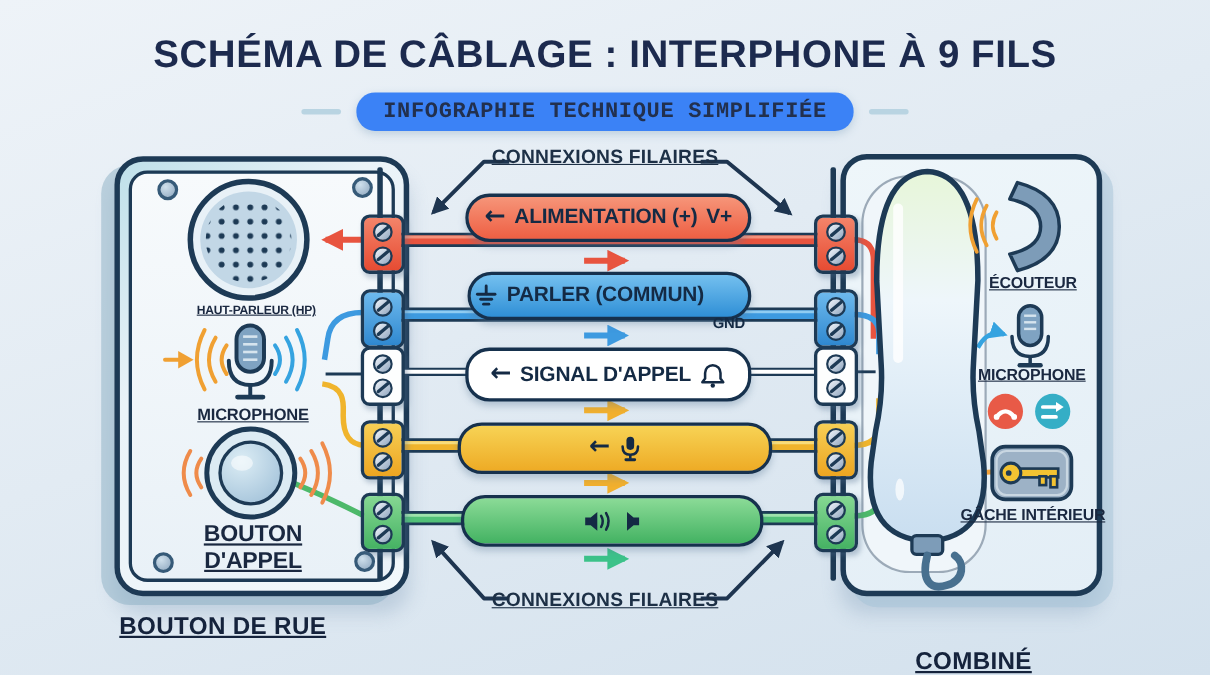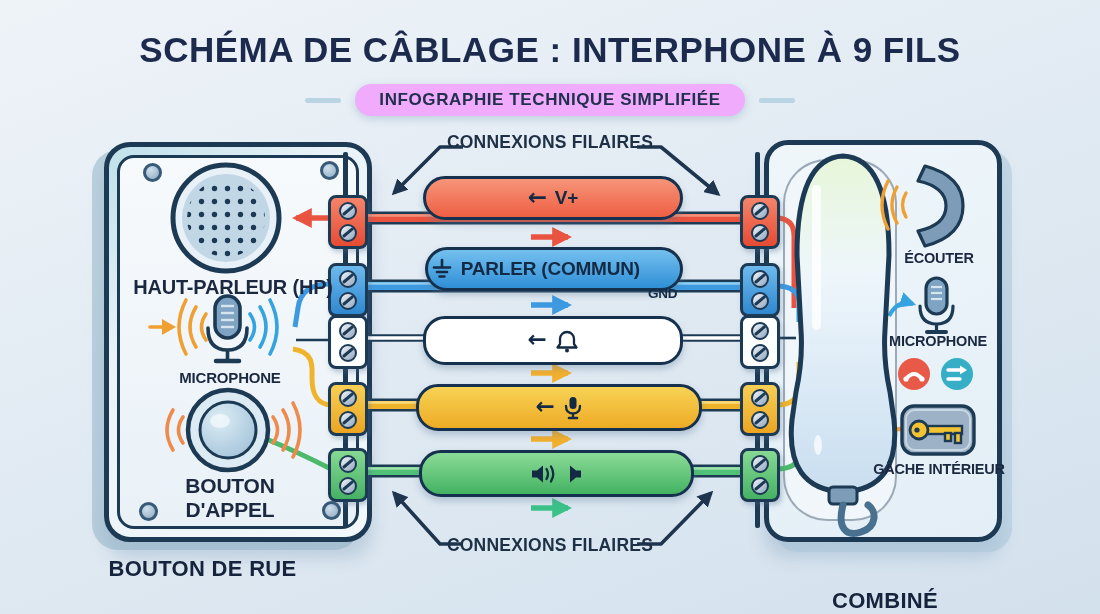--- a/index.html
+++ b/index.html
@@ -7,37 +7,37 @@
     width:1100px;height:614px;position:relative;overflow:hidden;
     font-family:"Liberation Sans","DejaVu Sans",sans-serif;
     background:linear-gradient(160deg,#eef3f8 0%,#e2ebf3 45%,#d3e1ed 100%);
   }
   .abs{position:absolute;}
   
   .title{left:0;right:0;top:30px;text-align:center;font-size:35px;font-weight:800;
     color:#1c2a4e;letter-spacing:.5px;}
   .subtitle-row{left:0;right:0;top:84px;display:flex;justify-content:center;align-items:center;gap:14px;}
   .dash{width:36px;height:5px;border-radius:3px;background:#b9d4e2;}
-  .subtitle-pill{background:#f0abfc;border-radius:17px;padding:6px 24px;font-size:17px;
-    font-weight:700;color:#22304e;letter-spacing:.6px;box-shadow:0 3px 8px rgba(140,170,195,.45);}
+  .subtitle-pill{background:#3b82f6;border-radius:17px;padding:6px 24px;font-size:20px;
+    font-weight:700;color:#22304e;letter-spacing:.6px;box-shadow:0 3px 8px rgba(140,170,195,.45);font-family:Liberation Mono, monospace;}
   
   .panel-left{left:104px;top:142px;width:258px;height:390px;border:5px solid #1d3a55;border-radius:26px;
     background:linear-gradient(135deg,#bfe0ea 0%,#eaf3f8 35%,#f2f8fb 100%);
     box-shadow:-12px 8px 0 rgba(140,175,195,.5),0 16px 16px rgba(120,150,180,.3);}
   .panel-left-inner{position:absolute;inset:8px;border:3.5px solid #1d3a55;border-radius:17px;
     background:linear-gradient(180deg,#f7fafc 0%,#e9f1f7 100%);}
   .panel-right{left:764px;top:140px;width:228px;height:392px;border:5px solid #1d3a55;border-radius:24px;
     background:linear-gradient(160deg,#eef6fa 0%,#e3eef6 100%);
     box-shadow:10px 10px 0 rgba(165,195,215,.5),0 16px 16px rgba(120,150,180,.3);}
   .panel-recess{position:absolute;left:14px;top:14px;width:110px;height:358px;border:2.5px solid rgba(29,58,85,.4);
     border-radius:44px;background:#f0f6fa;}
   .screw-dot{position:absolute;width:13px;height:13px;border-radius:50%;border:3px solid #365a78;
     background:radial-gradient(circle at 35% 30%,#cfe0ec,#8fa8c0);}
   
-  .lbl{position:absolute;font-weight:800;color:#1a2840;text-align:center;letter-spacing:-.2px;}
+  .lbl{position:absolute;font-weight:800;color:#1a2840;text-align:center;letter-spacing:-.2px;text-decoration:underline;}
   .caption{font-size:22px;color:#15233c;letter-spacing:.3px;}
   .conn-lbl{font-size:17.5px;color:#1d3046;letter-spacing:.2px;}
   
   .strip{position:absolute;width:4.5px;background:#1d3a55;border-radius:2px;}
   .term{position:absolute;width:34px;height:48px;border:3.5px solid #1d3a55;border-radius:8px;
     display:flex;flex-direction:column;justify-content:space-evenly;align-items:center;box-shadow:2px 3px 5px rgba(80,110,140,.35);}
   .screw{width:14px;height:14px;border-radius:50%;border:2.5px solid #1d3a55;position:relative;
     background:linear-gradient(135deg,#e2e9f2 15%,#9fb2c8 85%);}
   .screw::after{content:"";position:absolute;left:0px;right:0px;top:4.5px;height:2.5px;background:#1d3a55;
     transform:rotate(-40deg);border-radius:2px;}
@@ -313,36 +313,38 @@
     <div class="screw"></div>
     <div class="screw"></div>
   </div>
 <div class="abs term t-green" style="left:740px;top:448px;z-index:7;">
     <div class="screw"></div>
     <div class="screw"></div>
   </div>
 
 <div class="pill p-red" style="z-index:8;">
   <span class="arrow-ch">←</span>
+  <span>ALIMENTATION (+)</span>
   <span class="sfx">V+</span>
 </div>
 <div class="pill p-blue" style="z-index:8;">
   <svg width="22" height="22" viewBox="0 0 22 22">
     <g stroke="#142a44" stroke-width="2.6" stroke-linecap="round">
       <line x1="11" y1="2" x2="11" y2="9"></line>
         <line x1="3" y1="9.5" x2="19" y2="9.5"></line>
       <line x1="6" y1="14" x2="16" y2="14"></line>
         <line x1="8.6" y1="18.5" x2="13.4" y2="18.5"></line>
     </g>
   </svg>
   <span>PARLER (COMMUN)</span>
   <span class="sfx sfx-gnd">GND</span>
 </div>
 <div class="pill p-white" style="z-index:8;">
   <span class="arrow-ch">←</span>
+  <span>SIGNAL D'APPEL</span>
   <svg width="24" height="24" viewBox="0 0 24 24">
     <path d="M12,3 a7,7 0 0 1 7,7 v5 l2.5,3.5 H2.5 L5,15 v-5 a7,7 0 0 1 7,-7 z" fill="none" stroke="#142a44" stroke-width="2.3" stroke-linejoin="round"></path>
     <circle cx="12" cy="21.5" r="2" fill="#142a44"></circle>
   </svg>
 </div>
 <div class="pill p-yellow" style="z-index:8;">
   <span class="arrow-ch">←</span>
   <svg width="20" height="24" viewBox="0 0 20 24">
     <rect x="6.5" y="1" width="7" height="12" rx="3.5" fill="#142a44"></rect>
     <path d="M3,10 Q3,17.5 10,17.5 Q17,17.5 17,10" fill="none" stroke="#142a44" stroke-width="2.3" stroke-linecap="round"></path>
@@ -357,22 +359,22 @@
     <path d="M20,3.5 Q24.5,11 20,18.5" fill="none" stroke="#142a44" stroke-width="2.3" stroke-linecap="round"></path>
   </svg>
   <svg width="16" height="22" viewBox="0 0 16 22">
     <polygon points="15,7.5 10,7.5 4,2.5 4,19.5 10,14.5 15,14.5" fill="#142a44"></polygon>
   </svg>
 </div>
 
 <div class="lbl conn-lbl" style="left:430px;top:132px;width:240px;z-index:8;">CONNEXIONS FILAIRES</div>
 <div class="lbl conn-lbl" style="left:430px;top:535px;width:240px;z-index:8;">CONNEXIONS FILAIRES</div>
 
-<div class="lbl" style="left:133px;top:276px;width:200px;font-size:20px;z-index:8;">HAUT-PARLEUR (HP)</div>
+<div class="lbl" style="left:133px;top:276px;width:200px;font-size:11px;z-index:8;">HAUT-PARLEUR (HP)</div>
 <div class="lbl" style="left:150px;top:369px;width:160px;font-size:15px;z-index:8;">MICROPHONE</div>
 <div class="lbl" style="left:140px;top:474px;width:180px;font-size:21px;z-index:8;">BOUTON D'APPEL</div>
 
-<div class="lbl" style="left:878px;top:250px;width:122px;font-size:14.5px;z-index:8;">ÉCOUTER</div>
+<div class="lbl" style="left:878px;top:250px;width:122px;font-size:14.5px;z-index:8;">ÉCOUTEUR</div>
 <div class="lbl" style="left:873px;top:333px;width:130px;font-size:14.5px;z-index:8;">MICROPHONE</div>
 <div class="lbl" style="left:873px;top:461px;width:132px;font-size:14.5px;line-height:1.2;z-index:8;">GÂCHE INTÉRIEUR</div>
 
 <div class="lbl caption" style="left:95px;top:556px;width:215px;z-index:8;">BOUTON DE RUE</div>
 <div class="lbl caption" style="left:770px;top:588px;width:230px;z-index:8;">COMBINÉ INTÉRIEUR</div>
 
 </body></html>

